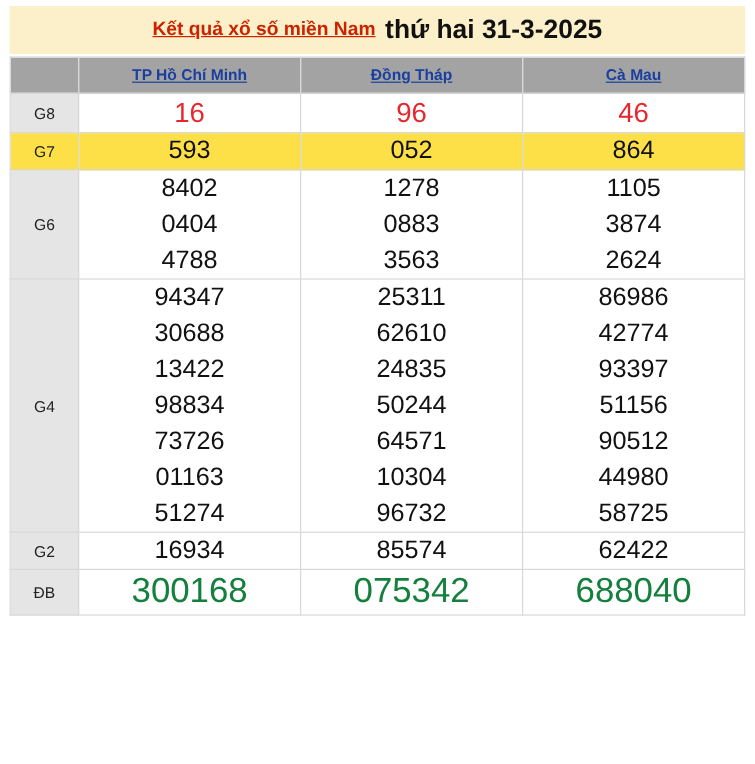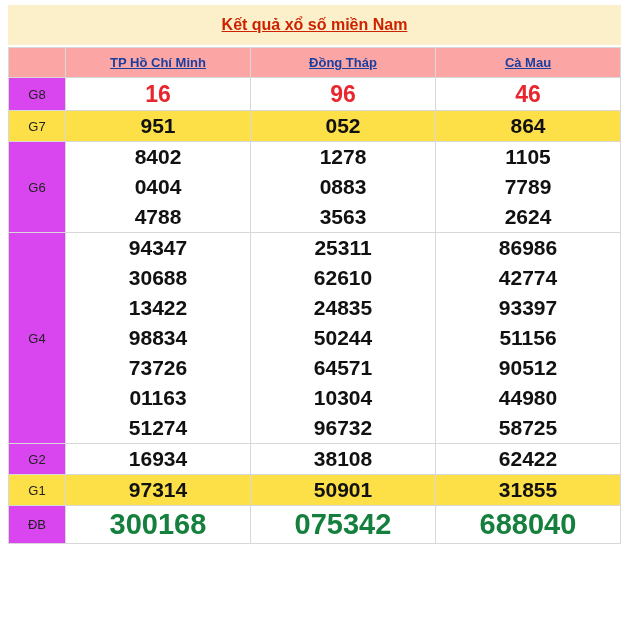--- a/index.html
+++ b/index.html
@@ -37,60 +37,61 @@
     table-layout: fixed;
   }
   table.results col.label-col { width: 57px; }
   table.results th, table.results td {
     border: 1px solid #d8d8d8;
     text-align: center;
     vertical-align: middle;
     padding: 0;
   }
   table.results thead th {
-    background: #fca5a5;
+    background: #a3a3a3;
     height: 29px;
     font-size: 13px;
     font-weight: bold;
   }
   table.results thead th .col-link {
     color: #1b3f9e;
     text-decoration: underline;
     cursor: pointer;
   }
   td.row-label {
     font-size: 13px;
     font-weight: normal;
     color: #222222;
-    background: #d946ef;
+    background: #e5e5e5;
   }
   tr.alt td { background: #fde047; }
   .num {
     font-size: 21px;
-    font-weight: bold;
+    font-weight: normal;
     color: #111111;
     line-height: 30px;
     text-align: center;
   }
   tr.type-red .num {
     color: #e8262d;
     font-size: 23px;
     line-height: 32px;
   }
   tr.type-special .num {
     color: #15803d;
     font-size: 29px;
     line-height: 37px;
   }
 </style>
 </head>
 <body>
 
 <div class="title-bar">
   <span class="title-link">Kết quả xổ số miền Nam</span>
+  <span class="title-date">thứ hai 31-3-2025</span>
 </div>
 
 <table class="results">
   <colgroup>
     <col class="label-col">
     <col>
       <col>
       <col>
   </colgroup>
   <thead>
@@ -110,21 +111,21 @@
         <td>
           <div class="num">96</div>
         </td>
         <td>
           <div class="num">46</div>
         </td>
       </tr>
       <tr class="type-normal alt">
         <td class="row-label">G7</td>
         <td>
-          <div class="num">951</div>
+          <div class="num">593</div>
         </td>
         <td>
           <div class="num">052</div>
         </td>
         <td>
           <div class="num">864</div>
         </td>
       </tr>
       <tr class="type-normal">
         <td class="row-label">G6</td>
@@ -133,21 +134,21 @@
           <div class="num">0404</div>
           <div class="num">4788</div>
         </td>
         <td>
           <div class="num">1278</div>
           <div class="num">0883</div>
           <div class="num">3563</div>
         </td>
         <td>
           <div class="num">1105</div>
-          <div class="num">7789</div>
+          <div class="num">3874</div>
           <div class="num">2624</div>
         </td>
       </tr>
       <tr class="type-normal">
         <td class="row-label">G4</td>
         <td>
           <div class="num">94347</div>
           <div class="num">30688</div>
           <div class="num">13422</div>
           <div class="num">98834</div>
@@ -173,36 +174,24 @@
           <div class="num">44980</div>
           <div class="num">58725</div>
         </td>
       </tr>
       <tr class="type-normal">
         <td class="row-label">G2</td>
         <td>
           <div class="num">16934</div>
         </td>
         <td>
-          <div class="num">38108</div>
+          <div class="num">85574</div>
         </td>
         <td>
           <div class="num">62422</div>
-        </td>
-      </tr>
-      <tr class="type-normal alt">
-        <td class="row-label">G1</td>
-        <td>
-          <div class="num">97314</div>
-        </td>
-        <td>
-          <div class="num">50901</div>
-        </td>
-        <td>
-          <div class="num">31855</div>
         </td>
       </tr>
       <tr class="type-special">
         <td class="row-label">ĐB</td>
         <td>
           <div class="num">300168</div>
         </td>
         <td>
           <div class="num">075342</div>
         </td>

